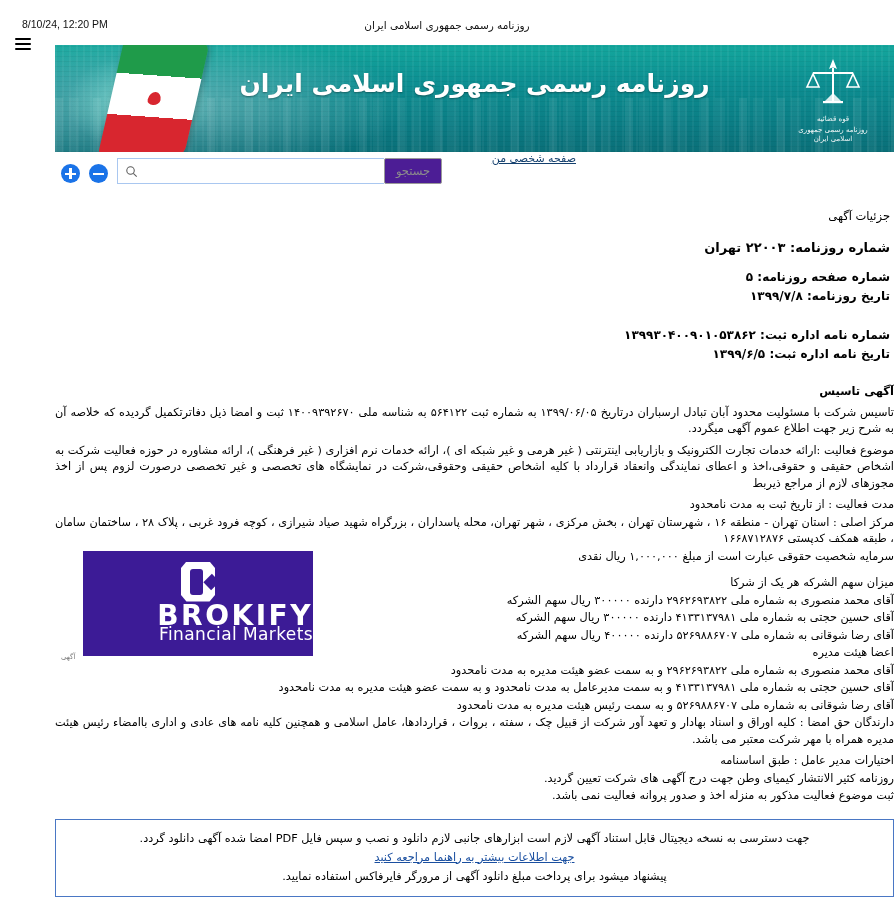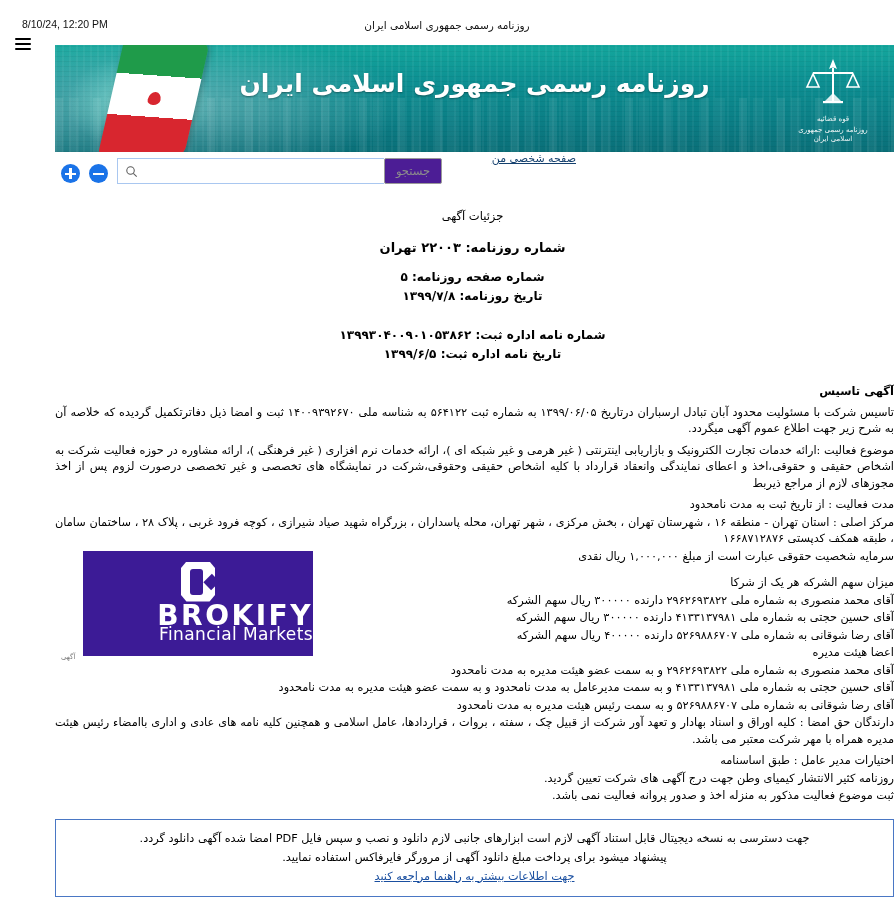--- a/index.html
+++ b/index.html
@@ -231,21 +231,21 @@
 
   
   .content {
     padding: 0 0 0 0;
     font-size: 11.5px;
     line-height: 17px;
     text-align: right;
   }
   .meta {
     margin-top: 8px;
-    text-align: center;
+    text-align: right;
     padding-right: 4px;
   }
   .details-title {
     font-size: 11.5px;
     margin-bottom: 14px;
   }
   .paper-no {
     font-size: 13px;
     font-weight: 700;
     margin-bottom: 13px;
@@ -475,20 +475,20 @@
       <p class="tight">آقای حسین حجتی به شماره ملی ۴۱۳۳۱۳۷۹۸۱ و به سمت مدیرعامل به مدت نامحدود و به سمت عضو هیئت مدیره به مدت نامحدود</p>
       <p class="tight">آقای رضا شوقانی به شماره ملی ۵۲۶۹۸۸۶۷۰۷ و به سمت رئیس هیئت مدیره به مدت نامحدود</p>
       <p>دارندگان حق امضا : کلیه اوراق و اسناد بهادار و تعهد آور شرکت از قبیل چک ، سفته ، بروات ، قراردادها، عامل اسلامی و همچنین کلیه نامه های عادی و اداری باامضاء رئیس هیئت مدیره همراه با مهر شرکت معتبر می باشد.</p>
       <p class="tight">اختیارات مدیر عامل : طبق اساسنامه</p>
       <p class="tight">روزنامه کثیر الانتشار کیمیای وطن جهت درج آگهی های شرکت تعیین گردید.</p>
       <p class="tight">ثبت موضوع فعالیت مذکور به منزله اخذ و صدور پروانه فعالیت نمی باشد.</p>
     </div>
 
     <div class="notice">
       <div>جهت دسترسی به نسخه دیجیتال قابل استناد آگهی لازم است ابزارهای جانبی لازم دانلود و نصب و سپس فایل PDF امضا شده آگهی دانلود گردد.</div>
+      <div><a href="#">جهت اطلاعات بیشتر به راهنما مراجعه کنید</a></div>
       <div>پیشنهاد میشود برای پرداخت مبلغ دانلود آگهی از مرورگر فایرفاکس استفاده نمایید.</div>
-      <div><a href="#">جهت اطلاعات بیشتر به راهنما مراجعه کنید</a></div>
     </div>
 
     <div class="empty-box"></div>
 
   </div>
 </div>
 
 </body></html>

